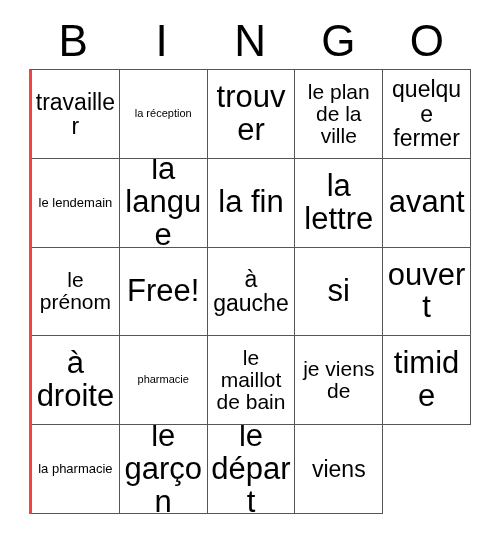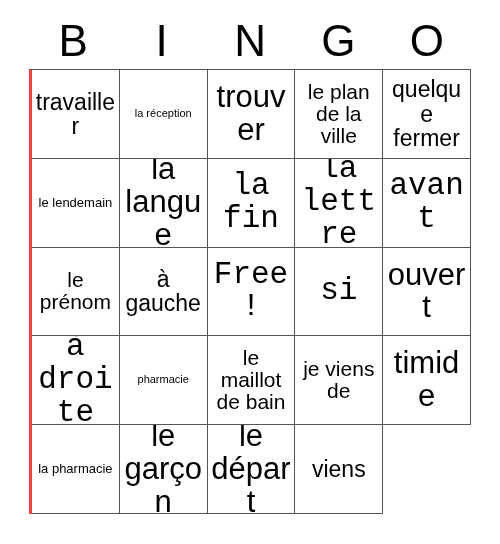--- a/index.html
+++ b/index.html
@@ -65,21 +65,21 @@
   }
   .cell-text {
     display: block;
     width: 100%;
     line-height: 1.06;
     word-wrap: break-word;
     font-family: "Liberation Sans", sans-serif;
     color: #000000;
   }
   
-  .s-xl  { font-size: 31px; font-family: Liberation Mono, monospace; }
+  .s-xl  { font-size: 31px; }
   .s-lg  { font-size: 31px; }
   .s-md  { font-size: 23px; }
   .s-sm  { font-size: 21px; }
   .s-xs  { font-size: 11px; }
   .s-xxs { font-size: 13px; }
 </style>
 </head>
 <body>
 
 <div class="bingo-card">
@@ -123,24 +123,24 @@
       <span class="cell-text s-xl">la lettre</span>
     </div>
 
     <div class="cell">
       <span class="cell-text s-xl">avant</span>
     </div>
     <div class="cell">
       <span class="cell-text s-sm">le prénom</span>
     </div>
     <div class="cell">
-      <span class="cell-text s-md">à gauche</span>
+      <span class="cell-text s-xl">Free!</span>
     </div>
     <div class="cell">
-      <span class="cell-text s-xl">Free!</span>
+      <span class="cell-text s-md">à gauche</span>
     </div>
     <div class="cell">
       <span class="cell-text s-xl">si</span>
     </div>
 
     <div class="cell">
       <span class="cell-text s-lg">ouvert</span>
     </div>
     <div class="cell">
       <span class="cell-text s-xl">à droite</span>

